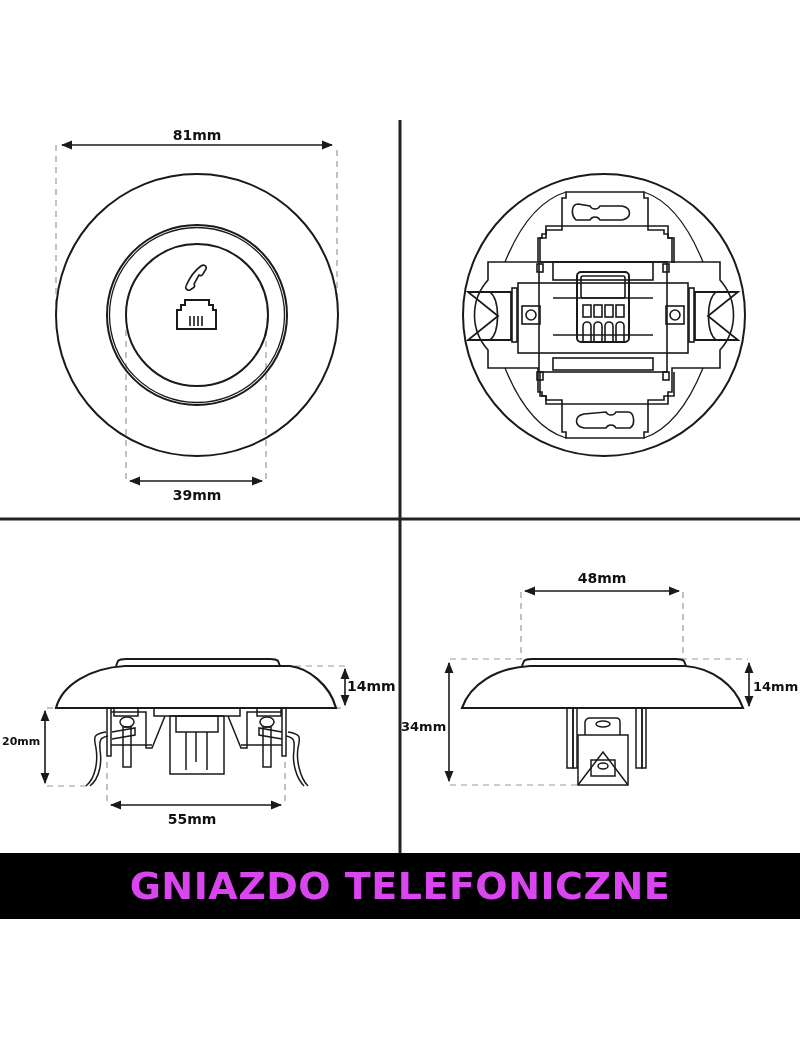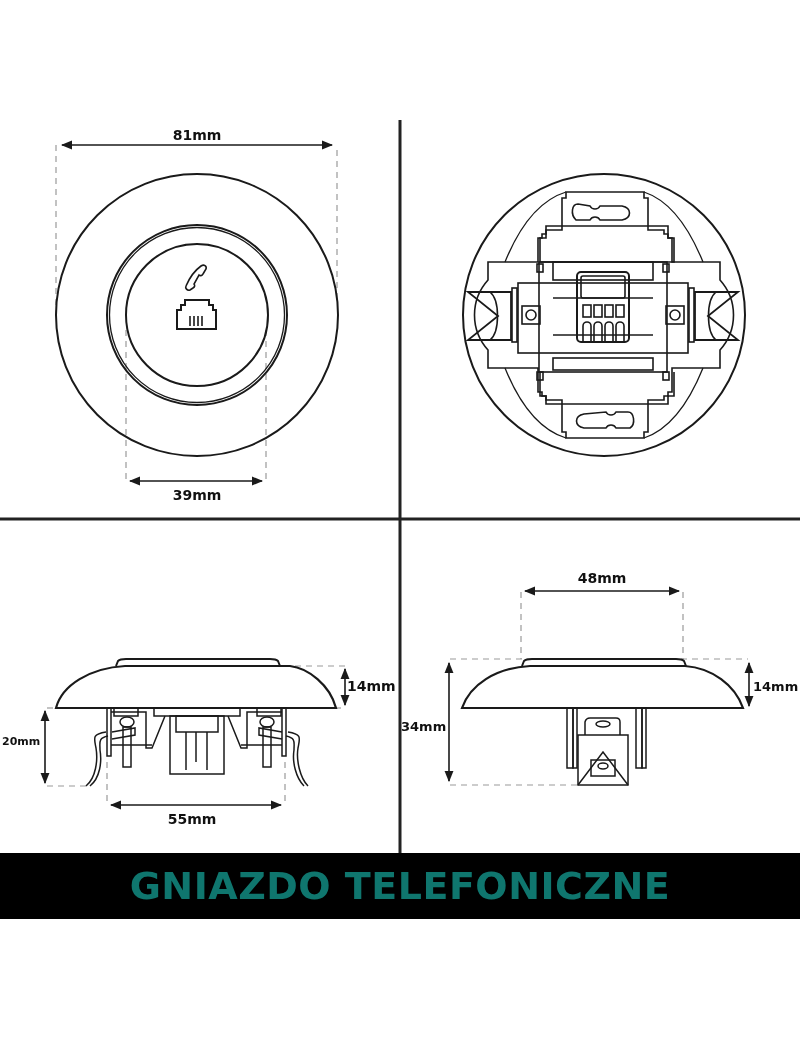--- a/index.html
+++ b/index.html
@@ -1,20 +1,20 @@
 <!DOCTYPE html>
 <html><head>
 <meta charset="utf-8">
 <style>
   html, body { margin:0; padding:0; background:#ffffff; }
   body { width:800px; height:1040px; position:relative; overflow:hidden; font-family:"DejaVu Sans", sans-serif; }
   svg.drawing { position:absolute; left:0; top:0; }
   .dim-label { font-family:"DejaVu Sans", sans-serif; font-weight:bold; fill:#111; }
   .banner { position:absolute; left:0; top:853px; width:800px; height:66px; background:#000; display:flex; align-items:center; justify-content:center; }
-  .banner-text { color:#0f766e; font-family:"DejaVu Sans", sans-serif; font-weight:bold; font-size:38px; letter-spacing:0.5px; }
+  .banner-text { color:#d946ef; font-family:"DejaVu Sans", sans-serif; font-weight:bold; font-size:38px; letter-spacing:0.5px; }
 </style>
 </head>
 <body>
 
 <svg class="drawing" width="800" height="1040" viewBox="0 0 800 1040">
   <defs>
     <marker id="arr" viewBox="0 0 10 10" refX="9" refY="5" markerWidth="7" markerHeight="7" orient="auto-start-reverse">
       <path d="M0,1 L10,5 L0,9 Z" fill="#1a1a1a"></path>
     </marker>
   </defs>

